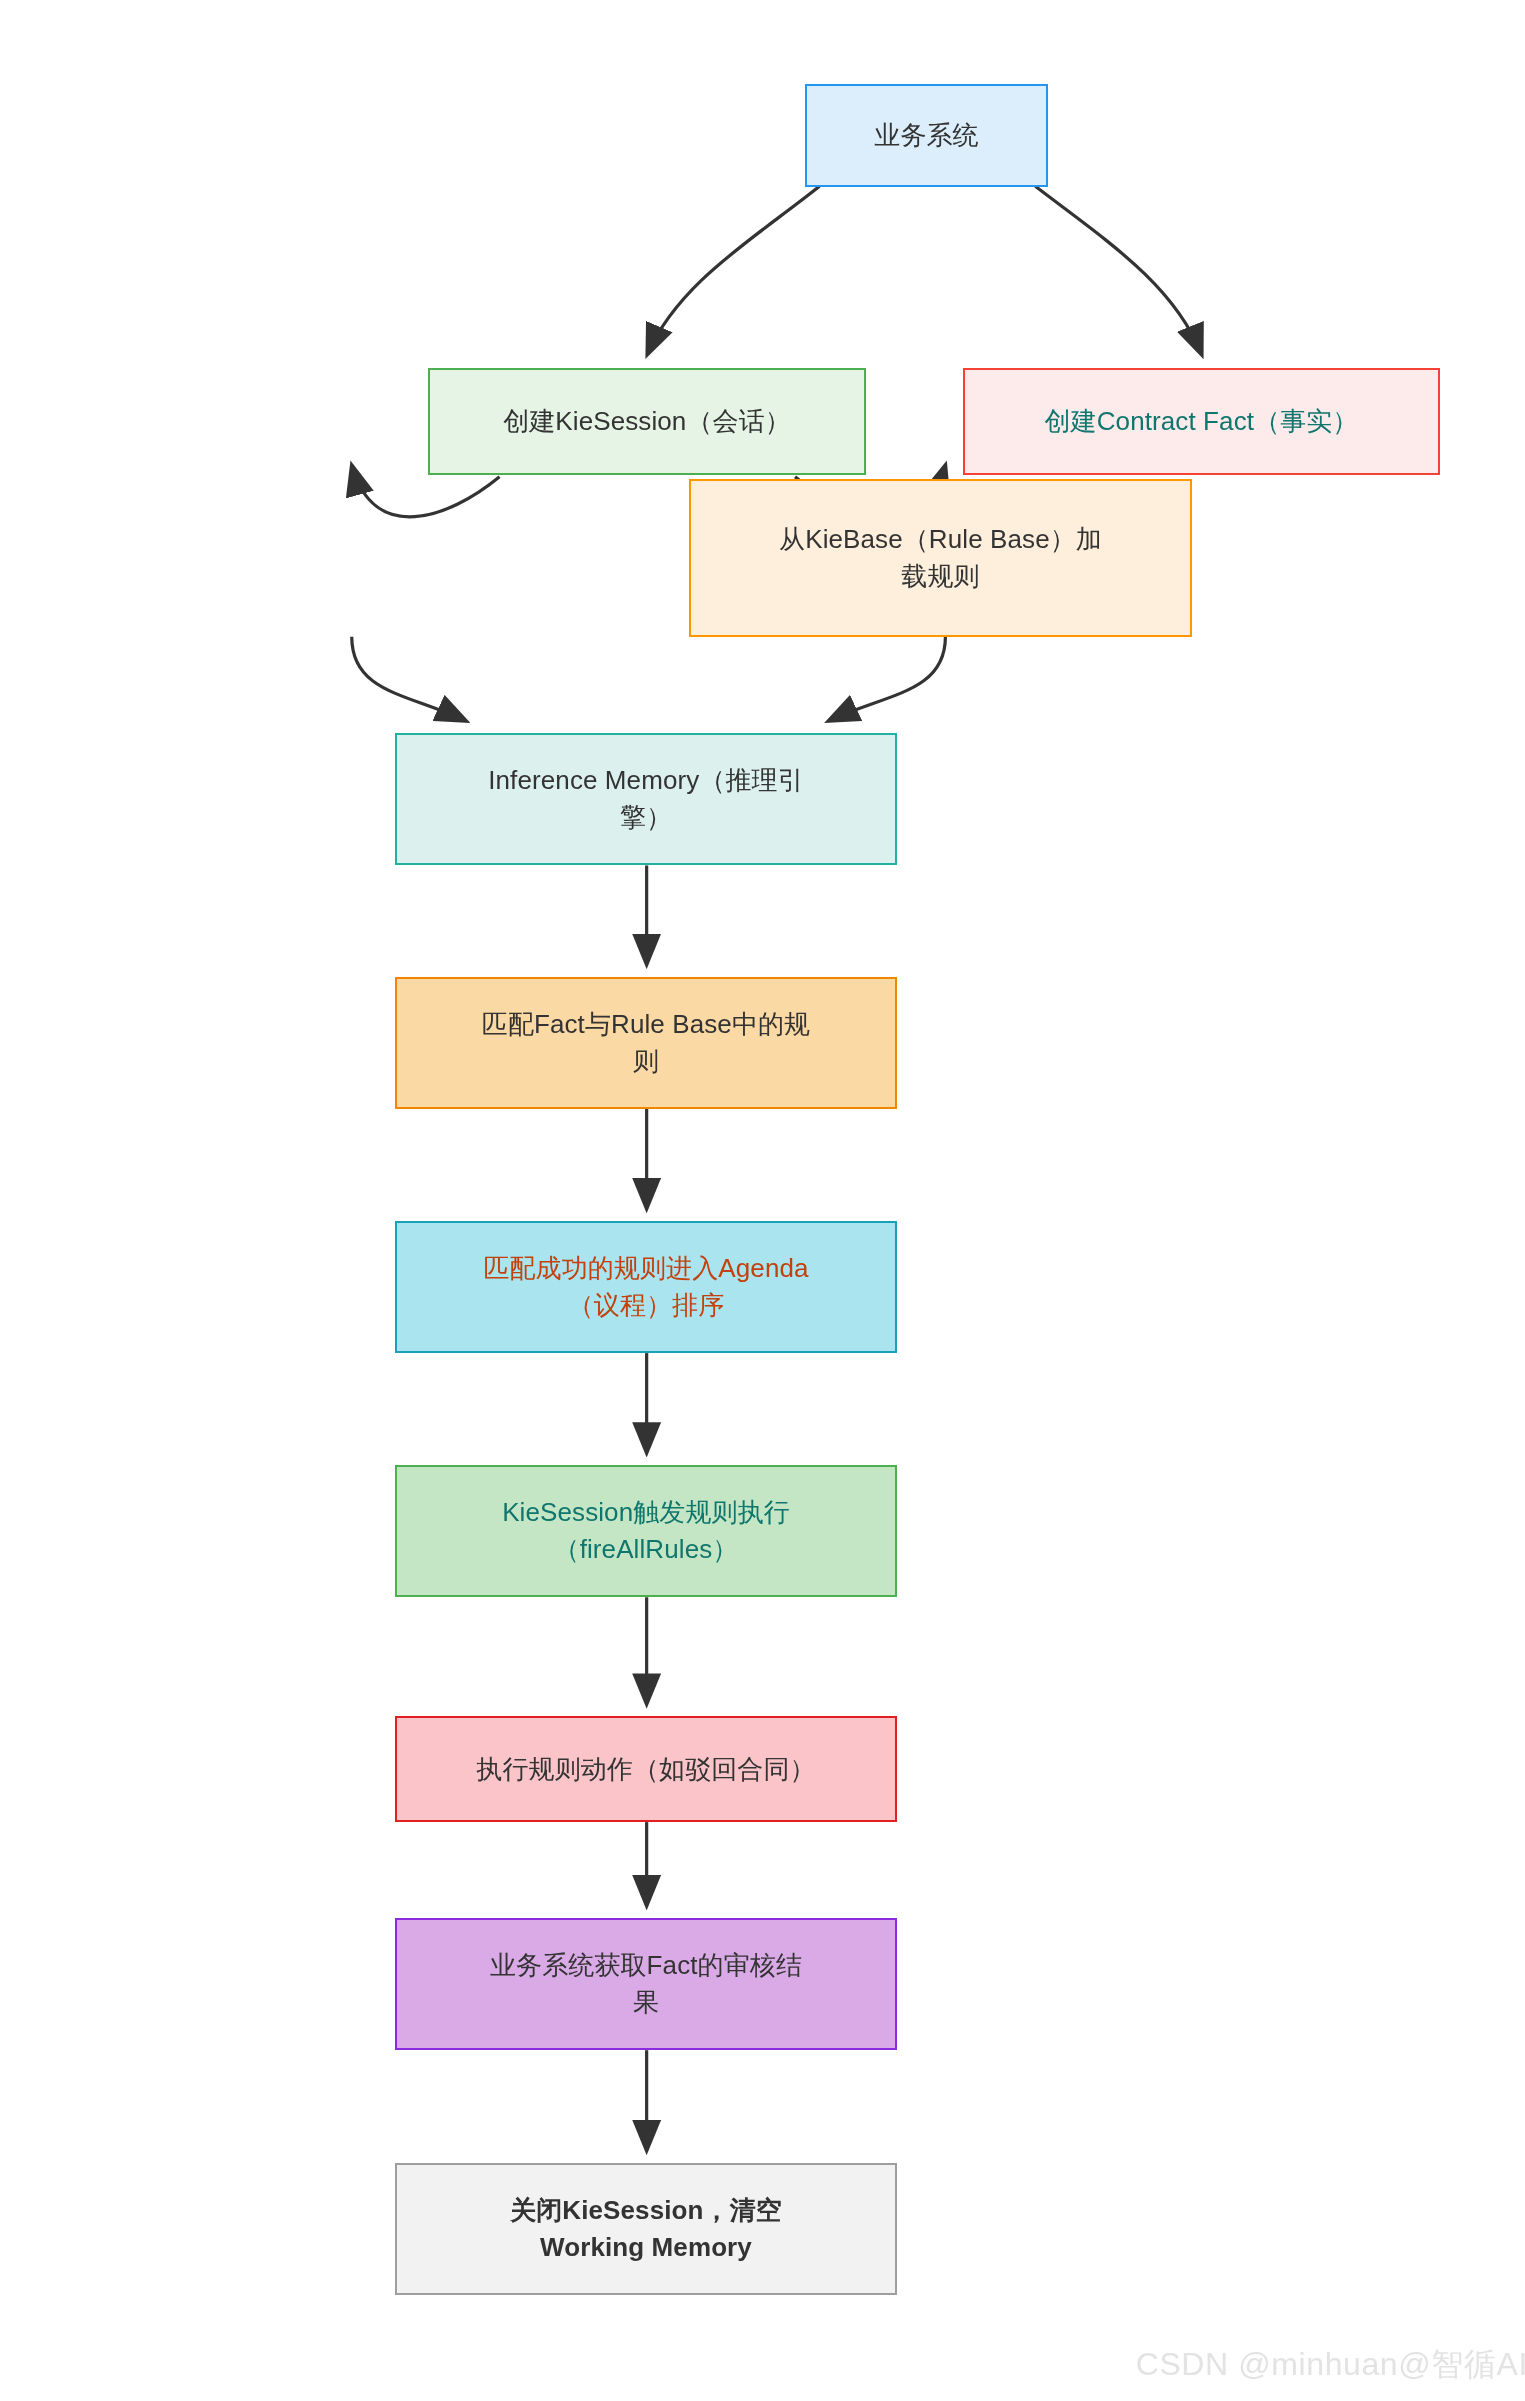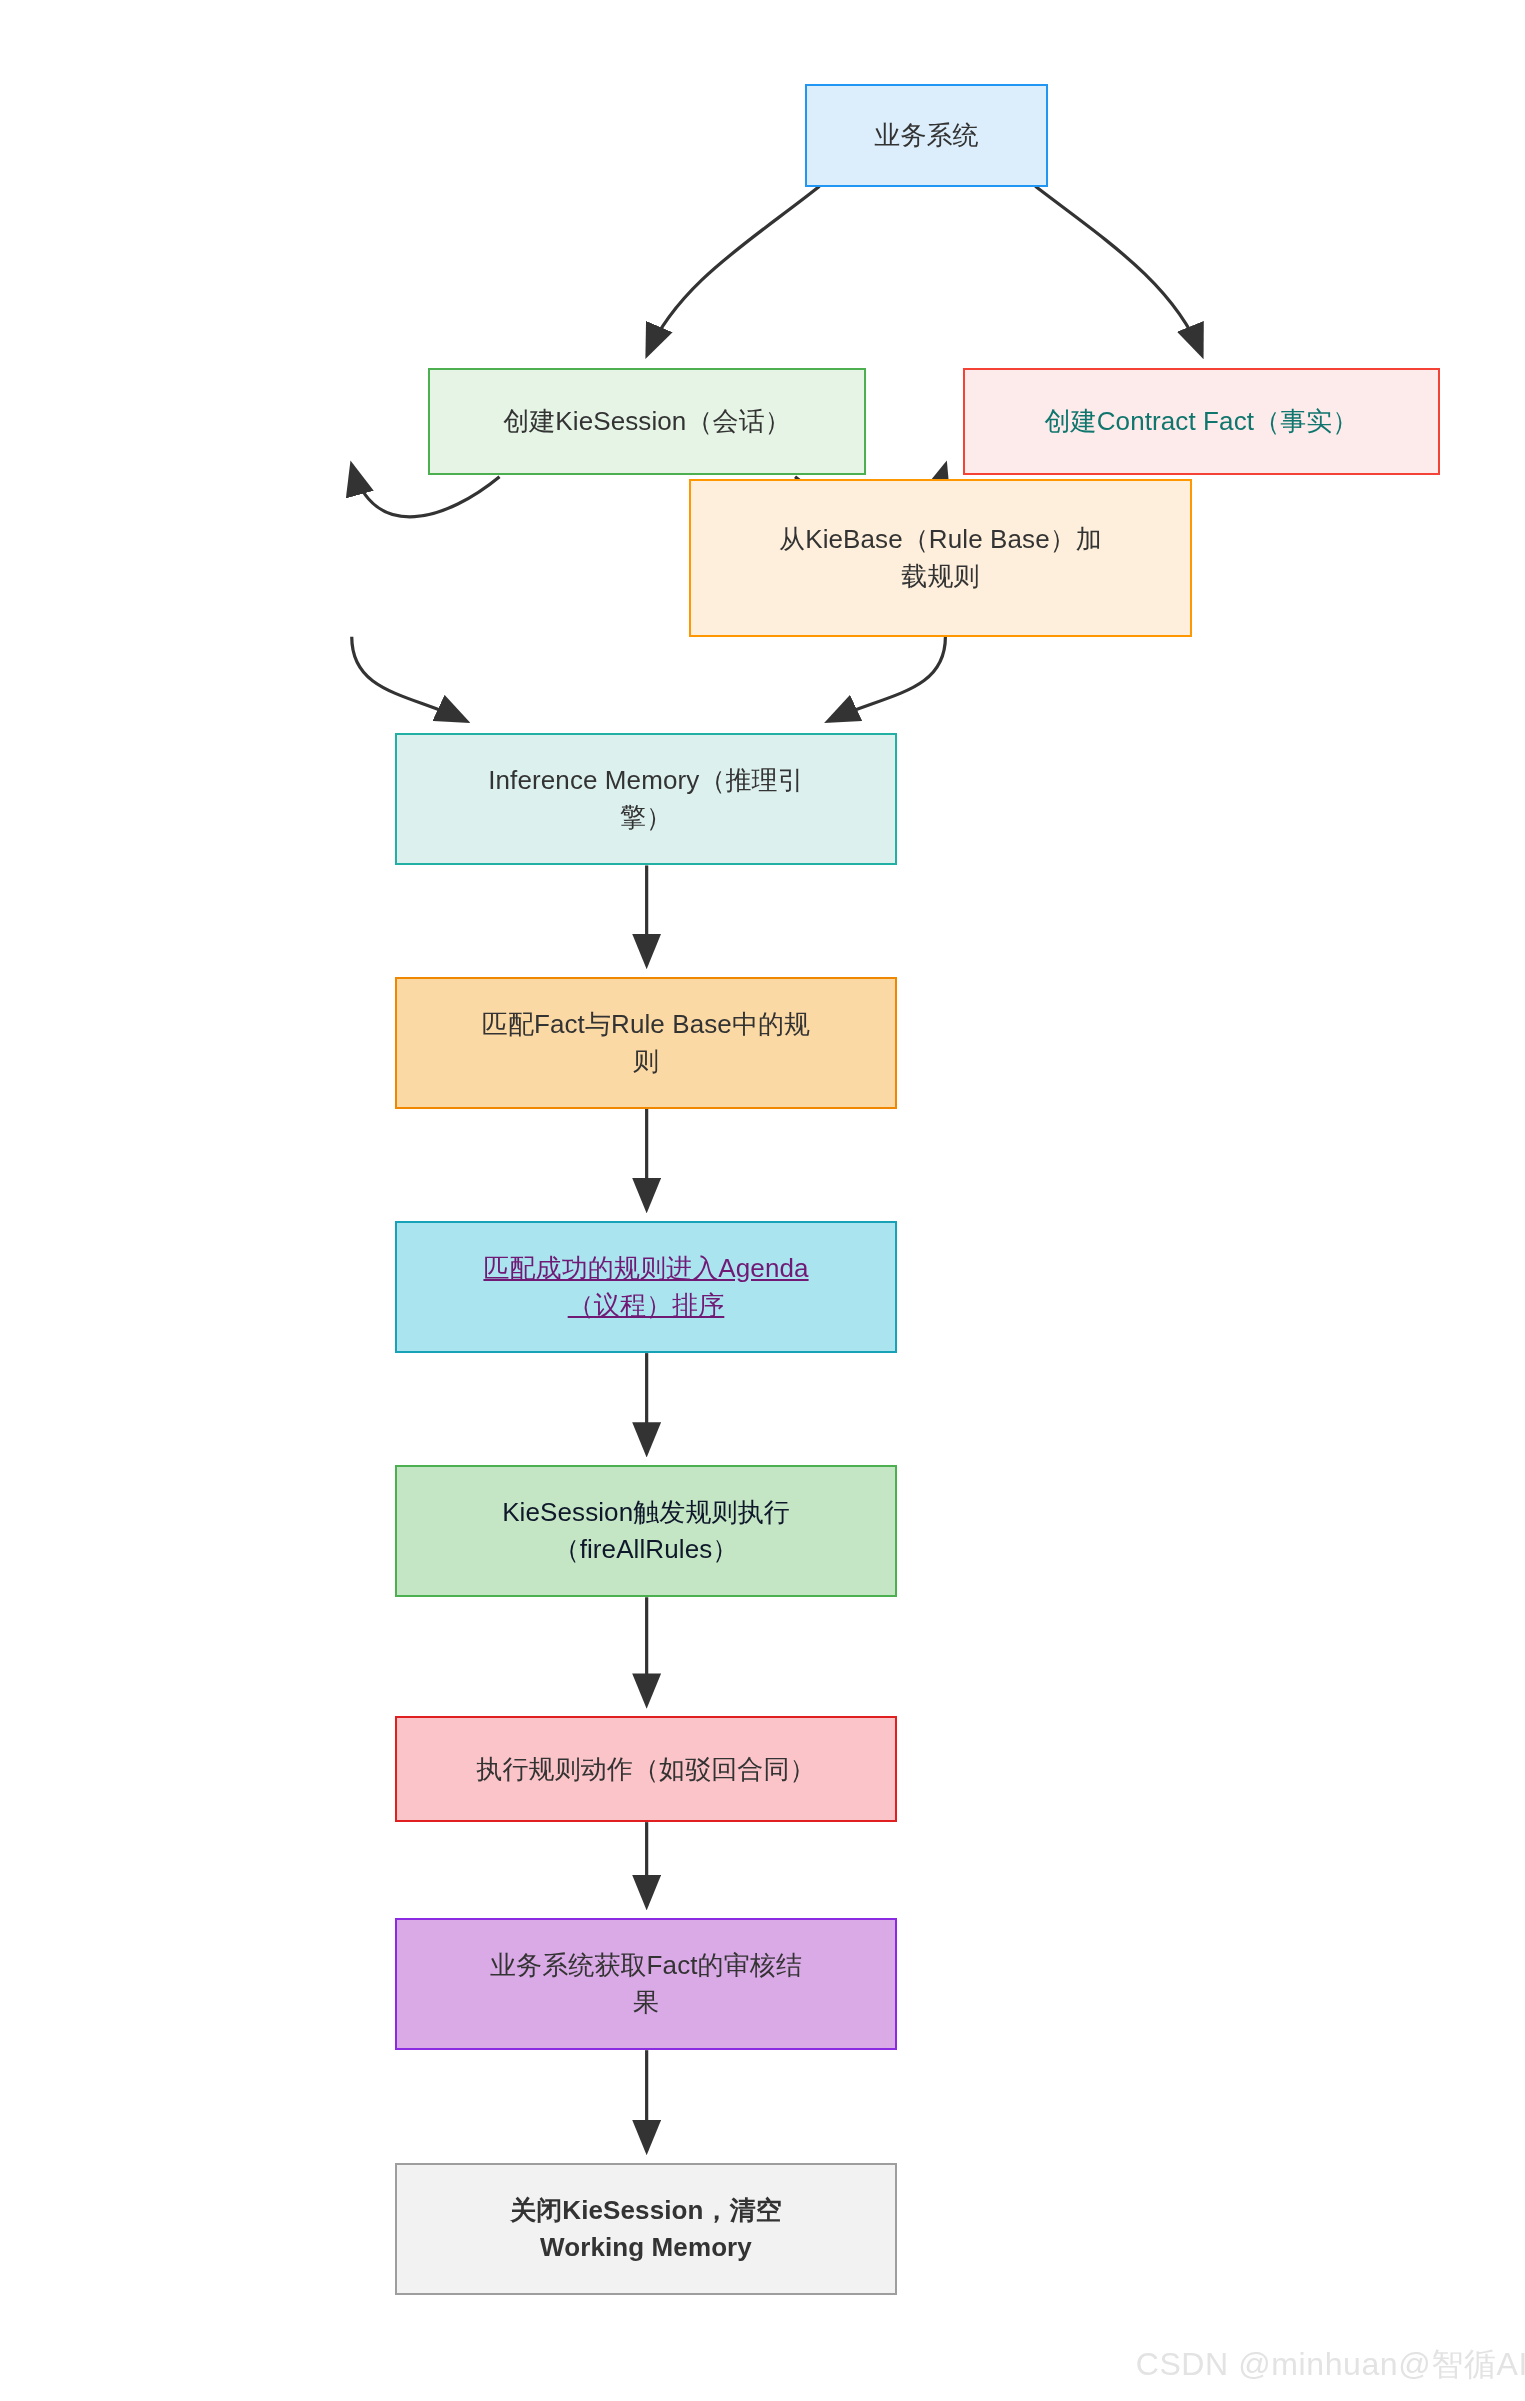--- a/index.html
+++ b/index.html
@@ -126,26 +126,26 @@
     <span class="node-label" style="color: rgb(51, 51, 51);">Inference Memory（推理引
 擎）</span>
   </div>
 
   <div class="node-box" style="left: 379px; top: 977px; width: 502px; height: 132px; background: rgb(251, 217, 165); border-color: rgb(240, 135, 0);">
     <span class="node-label" style="color: rgb(51, 51, 51);">匹配Fact与Rule Base中的规
 则</span>
   </div>
 
   <div class="node-box" style="left: 379px; top: 1221px; width: 502px; height: 132px; background: rgb(169, 228, 239); border-color: rgb(23, 162, 184);">
-    <span class="node-label" style="color: #701a75; text-decoration: underline;">匹配成功的规则进入Agenda
+    <span class="node-label" style="color: #c2410c;">匹配成功的规则进入Agenda
 （议程）排序</span>
   </div>
 
   <div class="node-box" style="left: 379px; top: 1465px; width: 502px; height: 132px; background: rgb(196, 230, 196); border-color: rgb(76, 175, 80);">
-    <span class="node-label" style="color: #0f172a;">KieSession触发规则执行
+    <span class="node-label" style="color: #0f766e;">KieSession触发规则执行
 （fireAllRules）</span>
   </div>
 
   <div class="node-box" style="left: 379px; top: 1716px; width: 502px; height: 106px; background: rgb(251, 196, 201); border-color: rgb(224, 32, 32);">
     <span class="node-label" style="color: rgb(51, 51, 51);">执行规则动作（如驳回合同）</span>
   </div>
 
   <div class="node-box" style="left: 379px; top: 1918px; width: 502px; height: 132px; background: rgb(217, 170, 230); border-color: rgb(138, 43, 226);">
     <span class="node-label" style="color: rgb(51, 51, 51);">业务系统获取Fact的审核结
 果</span>

